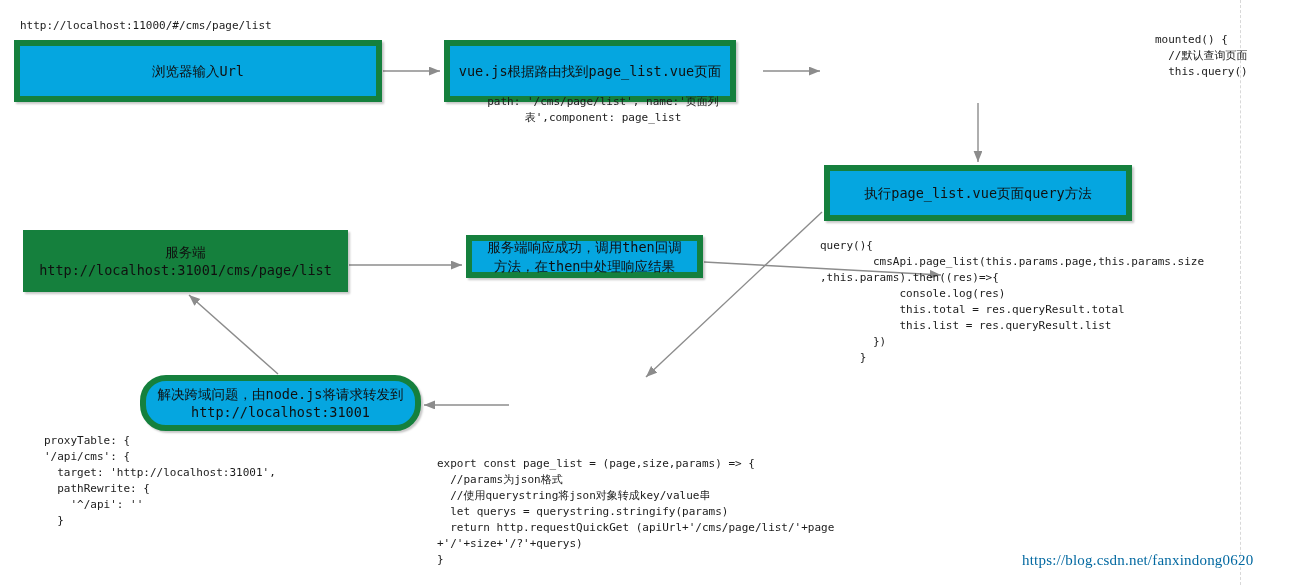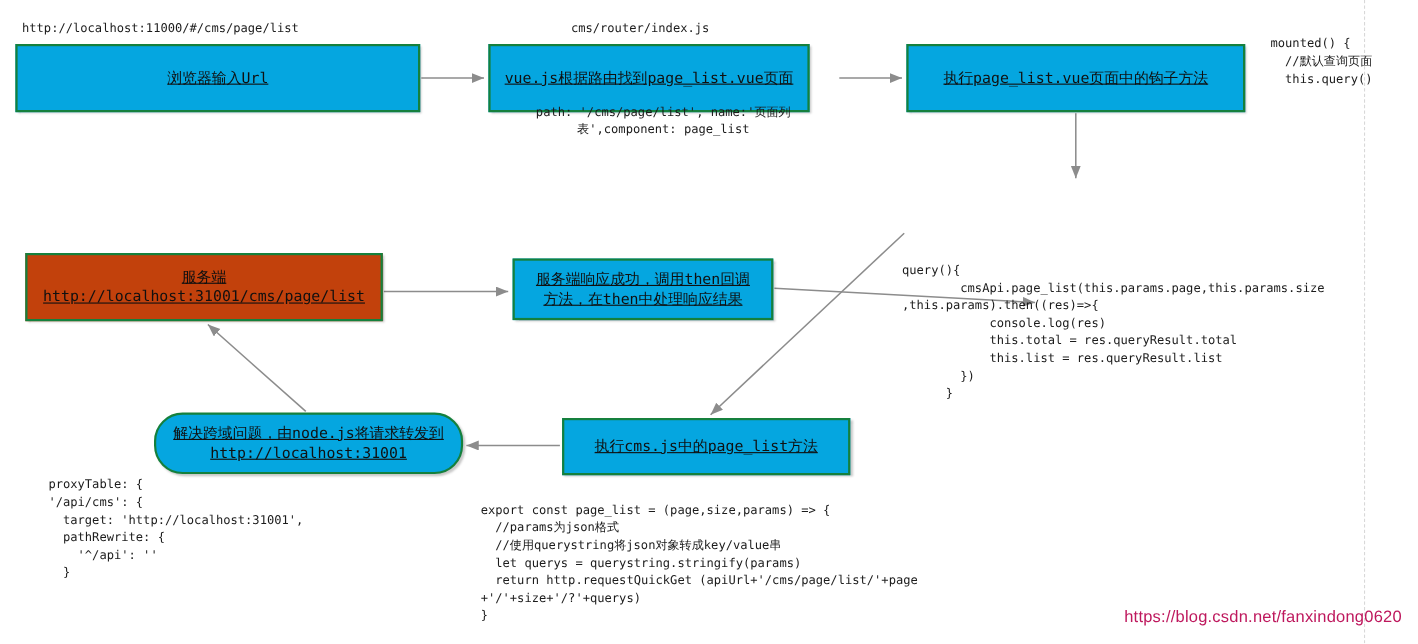--- a/index.html
+++ b/index.html
@@ -15,31 +15,30 @@
     font-family: "DejaVu Sans Mono", "Liberation Mono", monospace;
     overflow: hidden;
   }
   .node {
     position: absolute;
     box-sizing: border-box;
     display: flex;
     align-items: center;
     justify-content: center;
     text-align: center;
-    border: 2px solid #15803d;
+    border: 6px solid #15803d;
     box-shadow: 2px 2px 2px rgba(0,0,0,0.22);
     color: #101010;
     font-size: 13.5px;
     line-height: 1.35;
     padding: 4px 6px;
     white-space: pre-line;
-    text-decoration: underline;
   }
   .node.blue { background: #05A6E0; }
-  .node.green { background: #c2410c; text-align: center; }
+  .node.green { background: #15803d; text-align: center; }
 
   .note {
     position: absolute;
     color: #1b1b1b;
     font-size: 11px;
     line-height: 1.45;
     white-space: pre;
   }
   .note.center { text-align: center; }
   .note.left { text-align: left; }
@@ -47,22 +46,22 @@
   .svg-layer {
     position: absolute;
     left: 0;
     top: 0;
     width: 1289px;
     height: 585px;
     pointer-events: none;
   }
   .watermark {
     position: absolute;
-    color: #be185d;
-    font-family: Liberation Sans, sans-serif;
+    color: #0369a1;
+    font-family: Liberation Serif, serif;
     font-size: 15px;
     letter-spacing: 0.2px;
     white-space: nowrap;
   }
   .dashed-rule {
     position: absolute;
     border-left: 1px dashed #d8d8d8;
     top: 0;
     height: 585px;
   }
@@ -89,37 +88,35 @@
       <line x1="278" y1="374" x2="189" y2="295"></line>
       <line x1="349" y1="265" x2="462" y2="265"></line>
       <line x1="704" y1="262" x2="941" y2="275"></line>
     </g>
   </svg>
 
   <div class="node blue" style="left:14px;top:40px;width:368px;height:62px;">浏览器输入Url</div>
 
   <div class="node blue" style="left:444px;top:40px;width:292px;height:62px;">vue.js根据路由找到page_list.vue页面</div>
 
-  <div class="node blue" style="left:824px;top:40px;width:308px;height:62px;">执行page_list.vue页面中的钩子方法</div>
 
+  <div class="node blue" style="left:824px;top:165px;width:308px;height:56px;">执行page_list.vue页面query方法</div>
 
   <div class="node green" style="left:23px;top:230px;width:325px;height:62px;">服务端
 http://localhost:31001/cms/page/list</div>
 
-  <div class="node blue" style="left:466px;top:235px;width:237px;height:56px;">服务端响应成功，调用then回调
+  <div class="node blue" style="left:466px;top:235px;width:237px;height:43px;">服务端响应成功，调用then回调
 方法，在then中处理响应结果</div>
 
   <div class="node blue" style="left:140px;top:375px;width:281px;height:56px;border-radius:26px;">解决跨域问题，由node.js将请求转发到
 http://localhost:31001</div>
 
-  <div class="node blue" style="left:511px;top:380px;width:262px;height:52px;">执行cms.js中的page_list方法</div>
 
   <div class="note left" style="left:20px;top:18px;">http://localhost:11000/#/cms/page/list</div>
 
-  <div class="note left" style="left:519px;top:18px;">cms/router/index.js</div>
 
   <div class="note center" style="left:443px;top:94px;width:320px;">path: '/cms/page/list', name:'页面列
 表',component: page_list</div>
 
   <div class="note left" style="left:1143px;top:32px;margin-left:12px;">mounted() {
   //默认查询页面
   this.query()</div>
 
   <div class="note left" style="left:820px;top:238px;">query(){
         cmsApi.page_list(this.params.page,this.params.size

